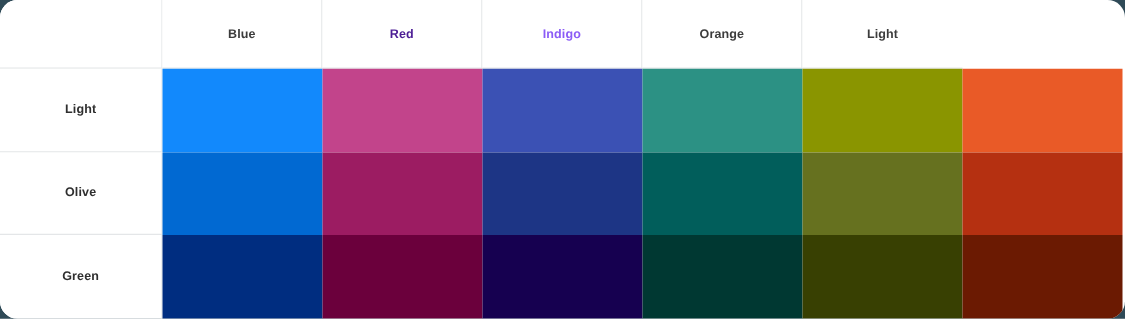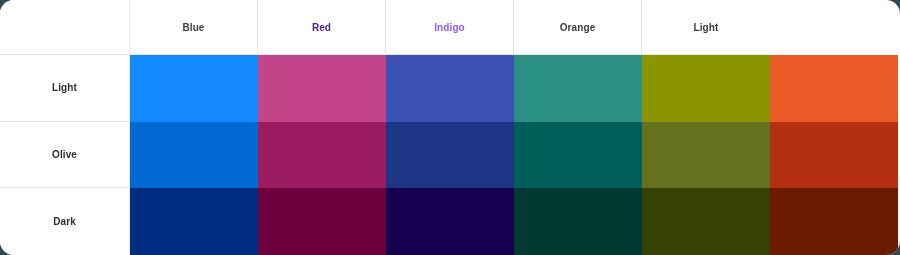--- a/index.html
+++ b/index.html
@@ -148,21 +148,21 @@
     <div class="cell">
       <div class="swatch" style="background-color: rgb(102, 113, 31);"></div>
     </div>
     <div class="cell">
       <div class="swatch" style="background-color: rgb(181, 48, 17);"></div>
     </div>
   </div>
 
   <div class="row body-row">
     <div class="cell row-label">
-      <span class="row-title" style="color: rgb(47, 47, 47);">Dark</span>
+      <span class="row-title" style="color: rgb(47, 47, 47);">Green</span>
     </div>
     <div class="cell">
       <div class="swatch" style="background-color: rgb(0, 45, 128);"></div>
     </div>
     <div class="cell">
       <div class="swatch" style="background-color: rgb(107, 0, 60);"></div>
     </div>
     <div class="cell">
       <div class="swatch" style="background-color: rgb(22, 0, 80);"></div>
     </div>

